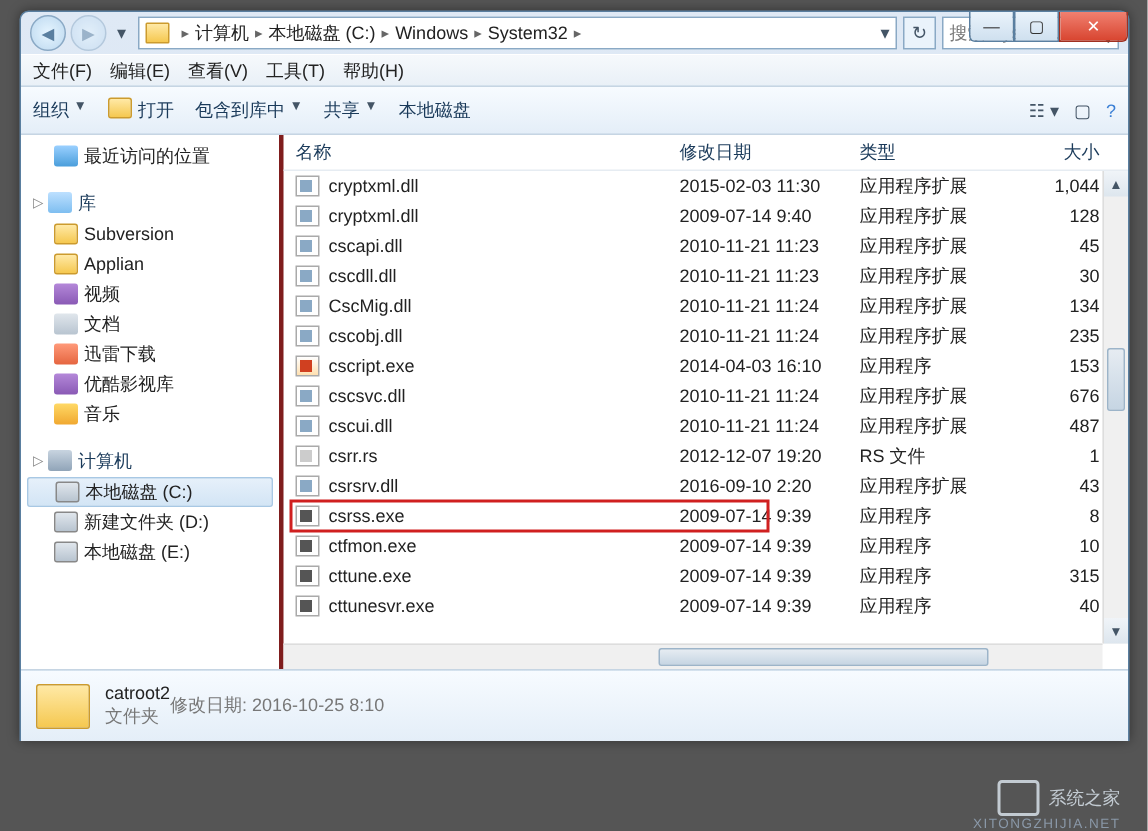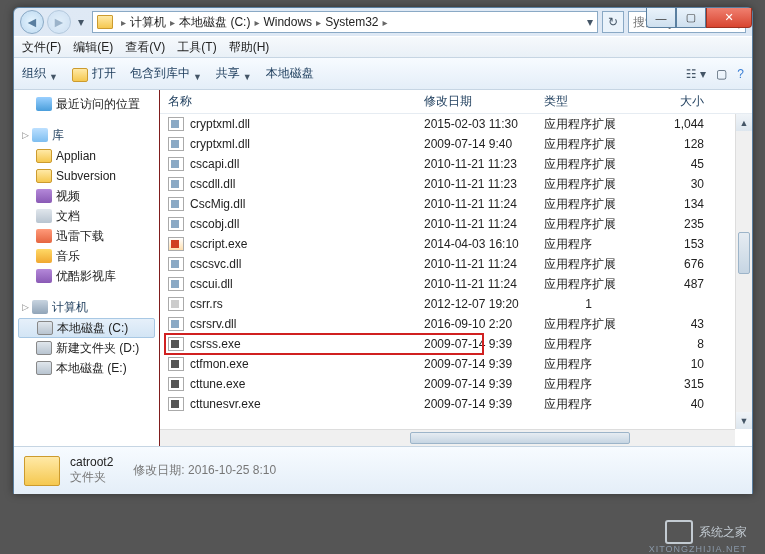--- a/index.html
+++ b/index.html
@@ -16,25 +16,25 @@
 .addr-refresh{width:22px;height:22px;border:1px solid #8aa9c5;background:#eaf3fb;display:flex;align-items:center;justify-content:center;color:#456;margin-right:4px}
 .searchbox{width:118px;height:22px;background:#fff;border:1px solid #8aa9c5;display:flex;align-items:center;padding:0 4px;color:#777}
 .searchbox .mag{margin-left:auto;color:#5a7fa0}
 .winbtns{position:absolute;right:0;top:0;display:flex}
 .winbtn{width:30px;height:20px;border:1px solid #5a7fa0;border-top:none;background:linear-gradient(#eaf3fb,#cfe0ef);display:flex;align-items:center;justify-content:center;font-size:11px;color:#333}
 .winbtn.close{width:46px;background:linear-gradient(#f08070,#d84530);color:#fff;border-color:#a03020;border-radius:0 0 4px 0}
 .winbtn.min{border-radius:0 0 0 4px}
 .menubar{height:22px;display:flex;align-items:center;padding:0 8px;background:linear-gradient(#f6f9fc,#e9f0f7);border-top:1px solid #fff;border-bottom:1px solid #c6d5e3}
 .menubar span{margin-right:12px;color:#222}
 .toolbar{height:32px;display:flex;align-items:center;padding:0 8px;background:linear-gradient(#f7fbff,#e4eef8);border-bottom:1px solid #c6d5e3}
-.toolbar .tbtn{display:flex;align-items:flex-end;margin-right:14px;color:#1a3a5a}
+.toolbar .tbtn{display:flex;align-items:flex-start;margin-right:14px;color:#1a3a5a}
 .toolbar .tbtn .arr{margin-left:3px;font-size:9px;color:#456}
 .toolbar-right{margin-left:auto;display:flex;align-items:center;gap:10px;color:#456}
 .content{display:flex;height:356px;background:#fff}
-.sidebar{width:146px;border-right:1px solid #7f1d1d;overflow:hidden;padding:4px 0}
+.sidebar{width:175px;border-right:3px solid #7f1d1d;overflow:hidden;padding:4px 0}
 .sideitem{display:flex;align-items:center;height:20px;padding:0 6px 0 22px;color:#222}
 .sideitem.sel{background:linear-gradient(#e6f0fa,#d3e5f5);border:1px solid #a8c8e4;border-radius:2px;margin:0 4px;padding-left:18px}
 .sidehdr{display:flex;align-items:center;height:22px;padding:0 6px 0 8px;color:#1a3a5a}
 .sidehdr .tw{width:10px;color:#888;font-size:9px}
 .si-ico{width:16px;height:14px;margin-right:4px;border-radius:2px}
 .ico-recent{background:linear-gradient(#9ad0ff,#4a9edb)}
 .ico-lib{background:linear-gradient(#bde0ff,#7ebef0)}
 .ico-folder{background:linear-gradient(#ffe9a6,#f5c850);border:1px solid #cc9b2e}
 .ico-video{background:linear-gradient(#b488d9,#8a5ab5)}
 .ico-pic{background:linear-gradient(#8dd9b5,#4fb385)}
@@ -60,21 +60,21 @@
 .highlight-box{position:absolute;border:2px solid #d02020;pointer-events:none}
 .scroll-v{position:absolute;right:0;top:24px;bottom:17px;width:17px;background:#f0f0f0;border-left:1px solid #ddd}
 .scroll-v .thumb{position:absolute;left:2px;right:2px;top:118px;height:42px;background:linear-gradient(#e6ecf2,#c6d5e3);border:1px solid #9cb4c9;border-radius:2px}
 .scroll-v .btn{position:absolute;left:0;right:0;height:17px;background:linear-gradient(#f0f4f8,#dde6ee);display:flex;align-items:center;justify-content:center;font-size:9px;color:#456}
 .scroll-h{position:absolute;left:0;right:17px;bottom:0;height:17px;background:#f0f0f0;border-top:1px solid #ddd}
 .scroll-h .thumb{position:absolute;top:2px;bottom:2px;left:250px;width:220px;background:linear-gradient(#e6ecf2,#c6d5e3);border:1px solid #9cb4c9;border-radius:2px}
 .detailpane{height:48px;border-top:1px solid #c6d5e3;background:linear-gradient(#f7fbff,#e4eef8);display:flex;align-items:center;padding:0 10px}
 .detailpane .big-ico{width:36px;height:30px;background:linear-gradient(#ffe9a6,#f5c850);border:1px solid #cc9b2e;border-radius:2px;margin-right:10px}
 .detailpane .d-name{color:#222}
 .detailpane .d-type{color:#777}
-.detailpane .d-meta{color:#777;margin-left:20px}
+.detailpane .d-meta{color:#777;}
 .watermark{position:absolute;right:18px;bottom:10px;color:#cfd8e0;font-size:14px;display:flex;align-items:center;gap:6px;opacity:.9}
 .watermark .logo{width:28px;height:24px;border:2px solid #cfd8e0;border-radius:3px;position:relative}
 .wm-sub{position:absolute;right:18px;bottom:0;color:#8a98a8;font-size:9px;letter-spacing:1px}
 </style>
 </head>
 <body>
 
 <div class="window">
 
   <div class="winbtns">
@@ -149,45 +149,45 @@
           <span>最近访问的位置</span>
         </div>
       <div style="height:10px"></div>
       <div class="sidehdr">
           <span class="tw">▷</span>
           <span class="si-ico ico-lib"></span>
           <span>库</span>
         </div>
       <div class="sideitem">
           <span class="si-ico ico-folder"></span>
+          <span>Subversion</span>
+        </div>
+      <div class="sideitem">
+          <span class="si-ico ico-folder"></span>
           <span>Applian</span>
-        </div>
-      <div class="sideitem">
-          <span class="si-ico ico-folder"></span>
-          <span>Subversion</span>
         </div>
       <div class="sideitem">
           <span class="si-ico ico-video"></span>
           <span>视频</span>
         </div>
       <div class="sideitem">
           <span class="si-ico ico-doc"></span>
           <span>文档</span>
         </div>
       <div class="sideitem">
           <span class="si-ico ico-dl"></span>
           <span>迅雷下载</span>
         </div>
       <div class="sideitem">
+          <span class="si-ico ico-video"></span>
+          <span>优酷影视库</span>
+        </div>
+      <div class="sideitem">
           <span class="si-ico ico-music"></span>
           <span>音乐</span>
-        </div>
-      <div class="sideitem">
-          <span class="si-ico ico-video"></span>
-          <span>优酷影视库</span>
         </div>
       <div style="height:10px"></div>
       <div class="sidehdr">
           <span class="tw">▷</span>
           <span class="si-ico ico-comp"></span>
           <span>计算机</span>
         </div>
       <div class="sideitem sel">
           <span class="si-ico ico-drive"></span>
           <span>本地磁盘 (C:)</span>
@@ -290,20 +290,21 @@
             <div class="col-date">2010-11-21 11:24</div>
             <div class="col-type">应用程序扩展</div>
             <div class="col-size">487</div>
           </div>
           <div class="row rs">
             <div class="col-name" style="display:flex;align-items:flex-start">
               <span class="fico"></span>
               <span>csrr.rs</span>
             </div>
             <div class="col-date">2012-12-07 19:20</div>
+            <div class="col-type">RS 文件</div>
             <div class="col-size">1</div>
           </div>
           <div class="row dll">
             <div class="col-name" style="display:flex;align-items:flex-end">
               <span class="fico"></span>
               <span>csrsrv.dll</span>
             </div>
             <div class="col-date">2016-09-10 2:20</div>
             <div class="col-type">应用程序扩展</div>
             <div class="col-size">43</div>

